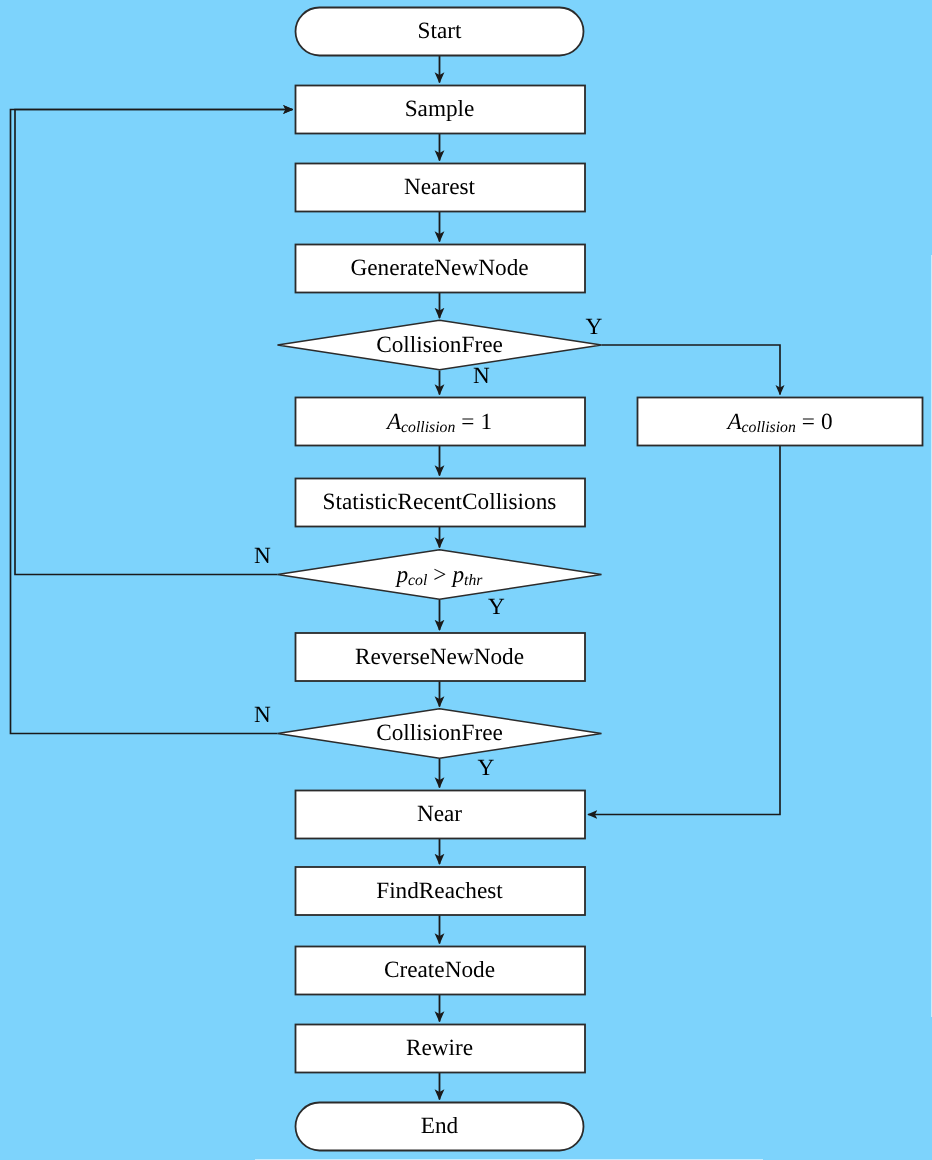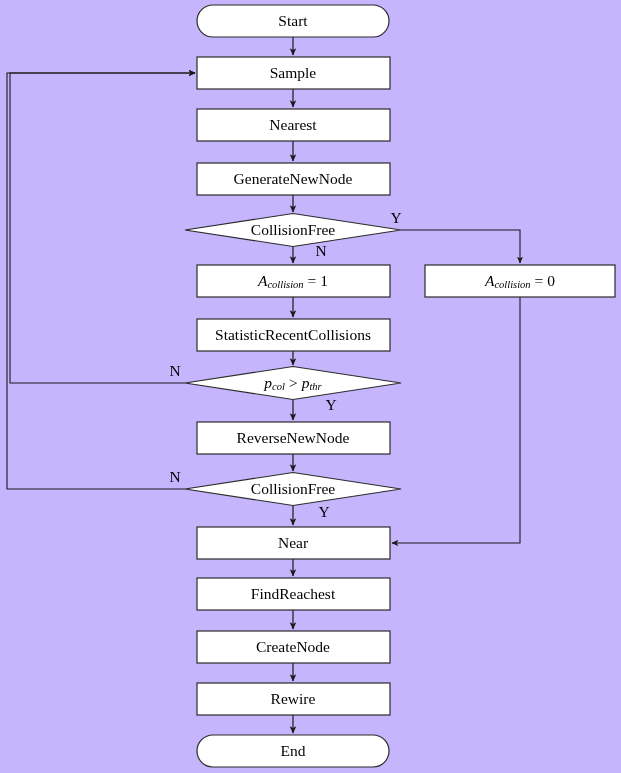--- a/index.html
+++ b/index.html
@@ -4,21 +4,21 @@
 <style>
   html, body {
     margin: 0;
     padding: 0;
     background: #ffffff;
   }
   #chart-root {
     position: relative;
     width: 621px;
     height: 773px;
-    background: #c4b5fd;
+    background: #7dd3fc;
     font-family: "Liberation Serif", "DejaVu Serif", serif;
     overflow: hidden;
   }
   svg#flow {
     display: block;
     width: 621px;
     height: 773px;
   }
   .node-shape {
     fill: #ffffff;

